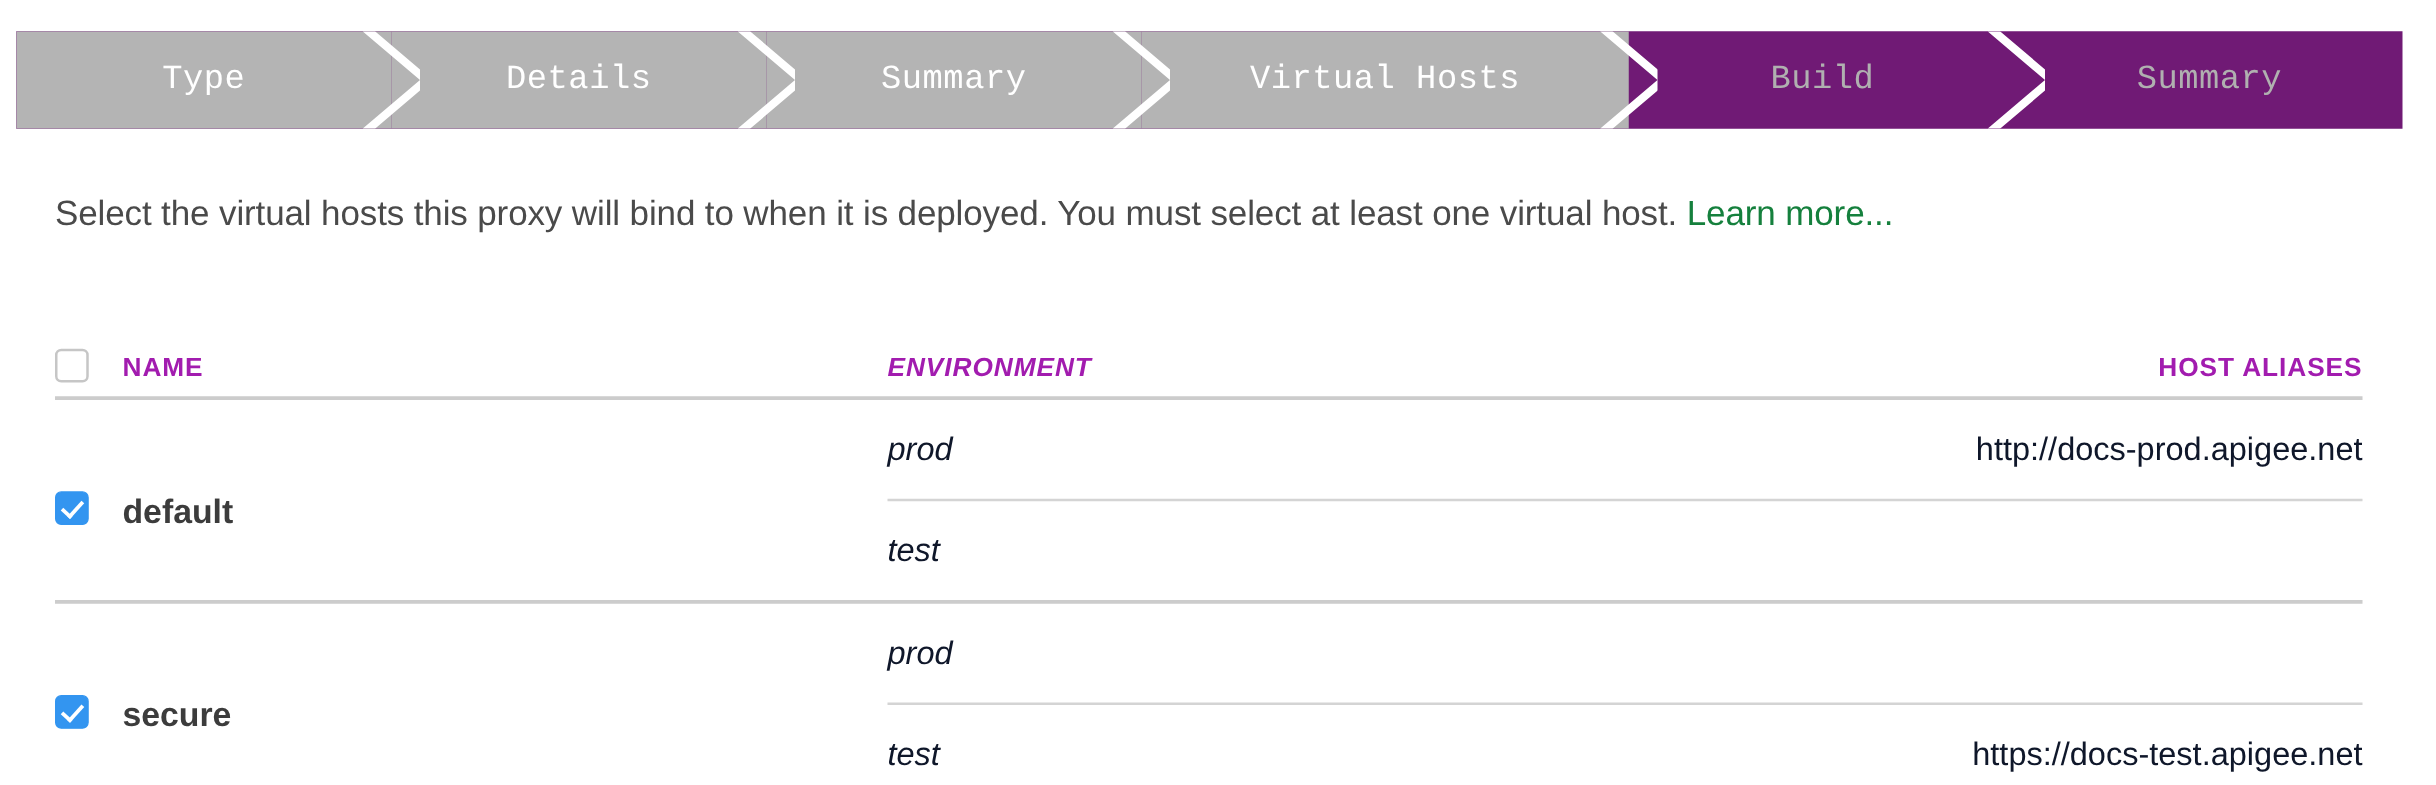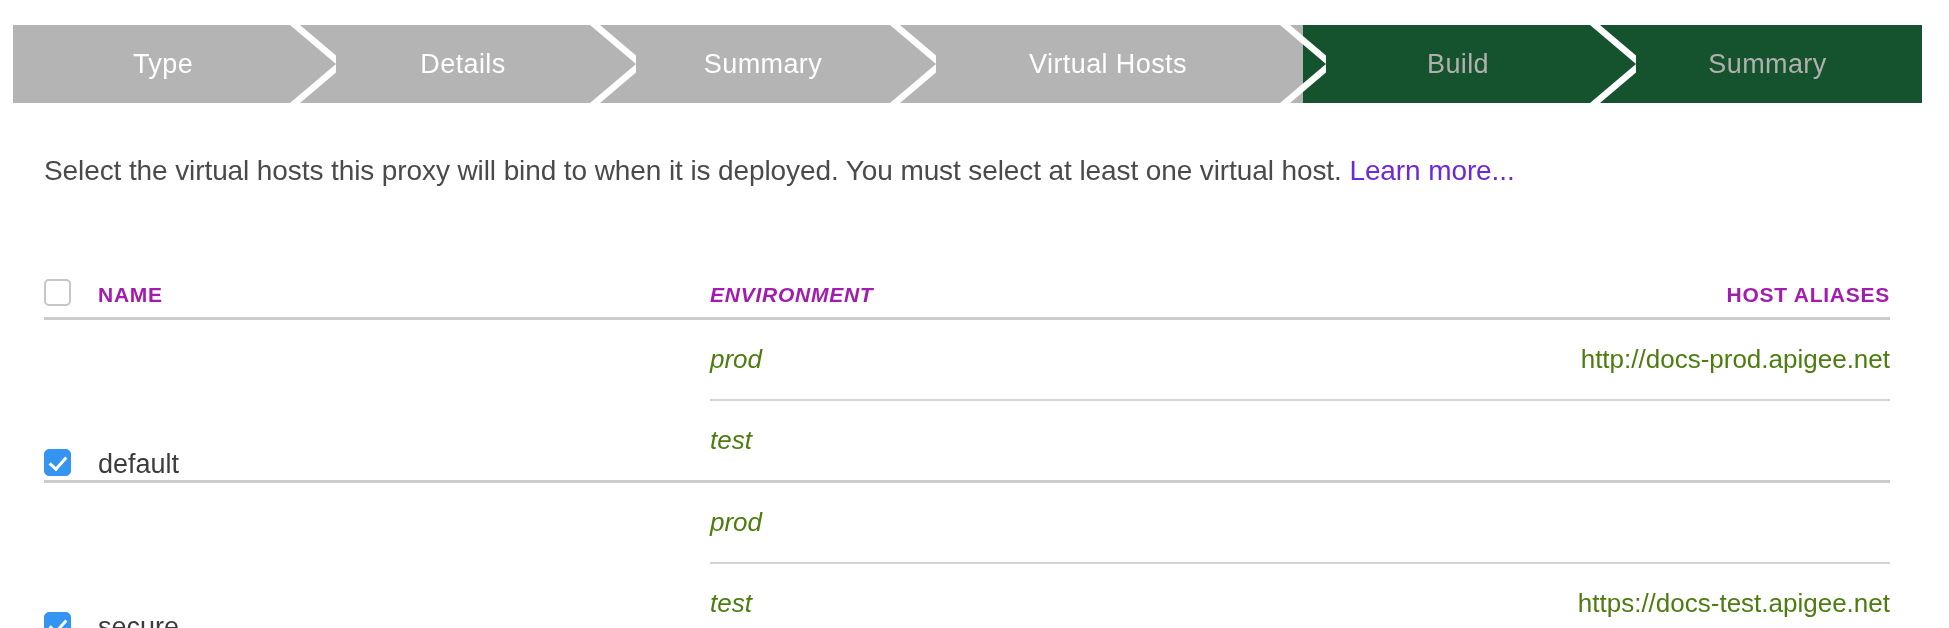--- a/index.html
+++ b/index.html
@@ -14,22 +14,23 @@
     overflow: hidden;
   }
 
   
   .stepper {
     position: absolute;
     left: 13px;
     top: 25px;
     width: 1909px;
     height: 78px;
-    background: #14532d;
+    background: #701a75;
     overflow: hidden;
+    font-family: Liberation Mono, monospace;
   }
   .step {
     position: absolute;
     top: 0;
     height: 78px;
     display: flex;
     align-items: center;
     justify-content: center;
   }
   .step .step-fill {
@@ -63,21 +64,21 @@
   .intro {
     position: absolute;
     left: 44px;
     top: 155px;
     font-size: 28px;
     color: #4a4a4a;
     white-space: nowrap;
     letter-spacing: -0.1px;
   }
   .intro .link {
-    color: #6d28d9;
+    color: #15803d;
     text-decoration: none;
     cursor: pointer;
   }
 
   
   .vh-table {
     position: absolute;
     left: 44px;
     top: 272px;
     width: 1846px;
@@ -102,40 +103,41 @@
   .rule-full {
     height: 3px;
     background: #cccccc;
     width: 1846px;
   }
   .group {
     display: flex;
   }
   .group-left {
     display: flex;
-    align-items: flex-end;
+    align-items: center;
     padding-top: 18px;
     box-sizing: border-box;
+    font-weight: bold;
   }
   .group-right {
     flex: 1;
   }
   .sub-row {
     display: flex;
     align-items: center;
     height: 79px;
   }
   .rule-inner {
     height: 2px;
     background: #d4d4d4;
     width: 100%;
   }
   .cell {
     font-size: 26px;
-    color: #4d7c0f;
+    color: #0f172a;
     white-space: nowrap;
   }
   .cell-name { font-size: 27px; color: #3c3c3c; }
 
   
   .cbox {
     width: 27px;
     height: 27px;
     border-radius: 5px;
     box-sizing: border-box;

